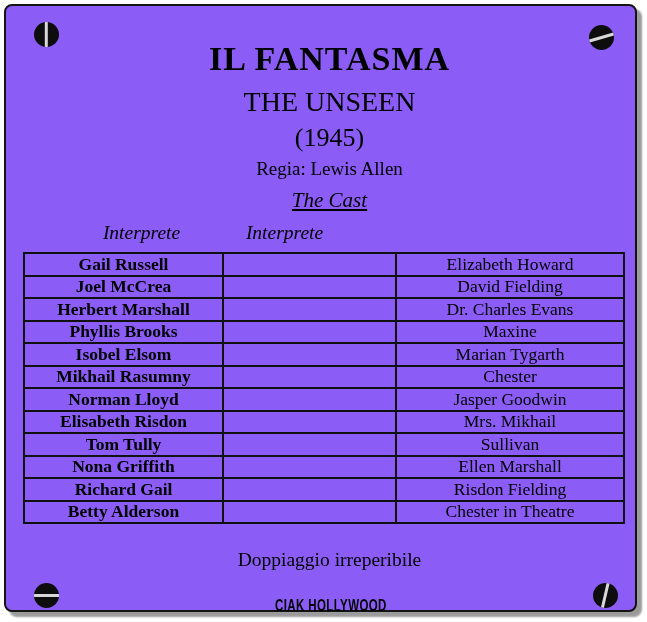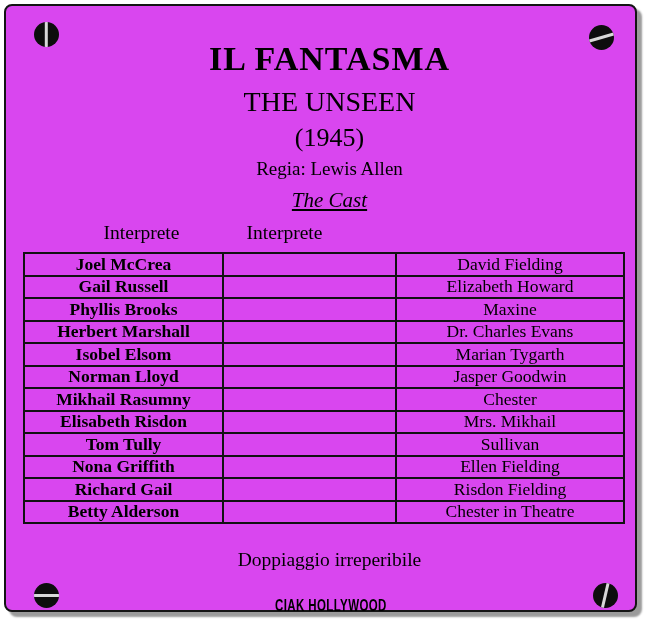--- a/index.html
+++ b/index.html
@@ -11,21 +11,21 @@
     font-family: "Liberation Serif", serif;
     color: #000000;
     overflow: hidden;
   }
   .card {
     position: absolute;
     left: 4px;
     top: 4px;
     width: 629px;
     height: 604px;
-    background: #d946ef;
+    background: #8b5cf6;
     border: 2px solid #141414;
     border-radius: 8px;
     box-shadow: 5px 5px 2px #9b9b9b;
   }
   
   .screw {
     position: absolute;
     width: 25px;
     height: 25px;
     border-radius: 50%;
@@ -90,20 +90,21 @@
     text-decoration: underline;
   }
   
   .col-headers {
     position: absolute;
     left: 17px;
     top: 216px;
     width: 600px;
     display: grid;
     grid-template-columns: 199px 173px 228px;
+    font-style: italic;
     font-size: 19.5px;
   }
   .col-headers span { text-align: center; }
   .col-header-1 { transform: translateX(19px); }
   .col-header-2 { transform: translateX(10px); }
   .col-header-3 { transform: translateX(-24px); }
 
   
   table.cast-table {
     position: absolute;
@@ -181,77 +182,77 @@
   </div>
 
   <table class="cast-table">
     <colgroup>
       <col style="width:199px">
       <col style="width:173px">
       <col style="width:228px">
     </colgroup>
     <tbody>
   <tr>
+    <td class="actor-cell">Gail Russell</td>
+    <td class="dubber-cell"></td>
+    <td class="character-cell">Elizabeth Howard</td>
+  </tr>
+
+  <tr>
     <td class="actor-cell">Joel McCrea</td>
     <td class="dubber-cell"></td>
     <td class="character-cell">David Fielding</td>
   </tr>
 
   <tr>
-    <td class="actor-cell">Gail Russell</td>
-    <td class="dubber-cell"></td>
-    <td class="character-cell">Elizabeth Howard</td>
+    <td class="actor-cell">Herbert Marshall</td>
+    <td class="dubber-cell"></td>
+    <td class="character-cell">Dr. Charles Evans</td>
   </tr>
 
   <tr>
     <td class="actor-cell">Phyllis Brooks</td>
     <td class="dubber-cell"></td>
     <td class="character-cell">Maxine</td>
   </tr>
 
   <tr>
-    <td class="actor-cell">Herbert Marshall</td>
-    <td class="dubber-cell"></td>
-    <td class="character-cell">Dr. Charles Evans</td>
-  </tr>
-
-  <tr>
     <td class="actor-cell">Isobel Elsom</td>
     <td class="dubber-cell"></td>
     <td class="character-cell">Marian Tygarth</td>
   </tr>
 
   <tr>
+    <td class="actor-cell">Mikhail Rasumny</td>
+    <td class="dubber-cell"></td>
+    <td class="character-cell">Chester</td>
+  </tr>
+
+  <tr>
     <td class="actor-cell">Norman Lloyd</td>
     <td class="dubber-cell"></td>
     <td class="character-cell">Jasper Goodwin</td>
   </tr>
 
   <tr>
-    <td class="actor-cell">Mikhail Rasumny</td>
-    <td class="dubber-cell"></td>
-    <td class="character-cell">Chester</td>
-  </tr>
-
-  <tr>
     <td class="actor-cell">Elisabeth Risdon</td>
     <td class="dubber-cell"></td>
     <td class="character-cell">Mrs. Mikhail</td>
   </tr>
 
   <tr>
     <td class="actor-cell">Tom Tully</td>
     <td class="dubber-cell"></td>
     <td class="character-cell">Sullivan</td>
   </tr>
 
   <tr>
     <td class="actor-cell">Nona Griffith</td>
     <td class="dubber-cell"></td>
-    <td class="character-cell">Ellen Fielding</td>
+    <td class="character-cell">Ellen Marshall</td>
   </tr>
 
   <tr>
     <td class="actor-cell">Richard Gail</td>
     <td class="dubber-cell"></td>
     <td class="character-cell">Risdon Fielding</td>
   </tr>
 
   <tr>
     <td class="actor-cell">Betty Alderson</td>

